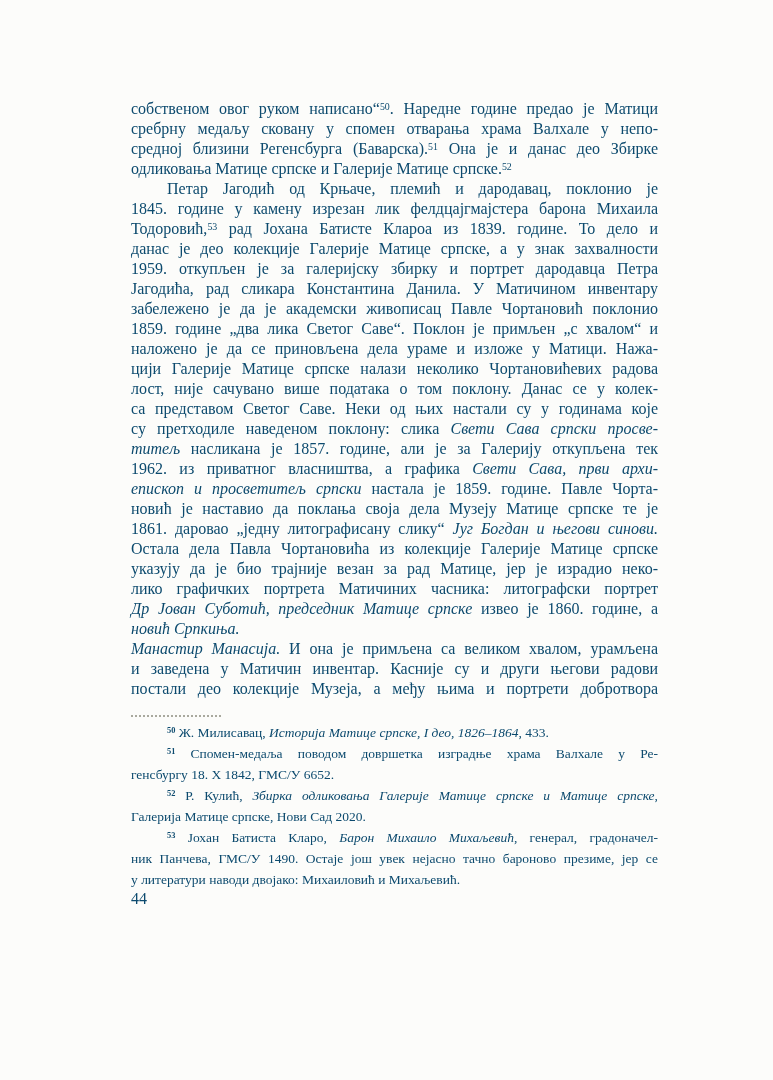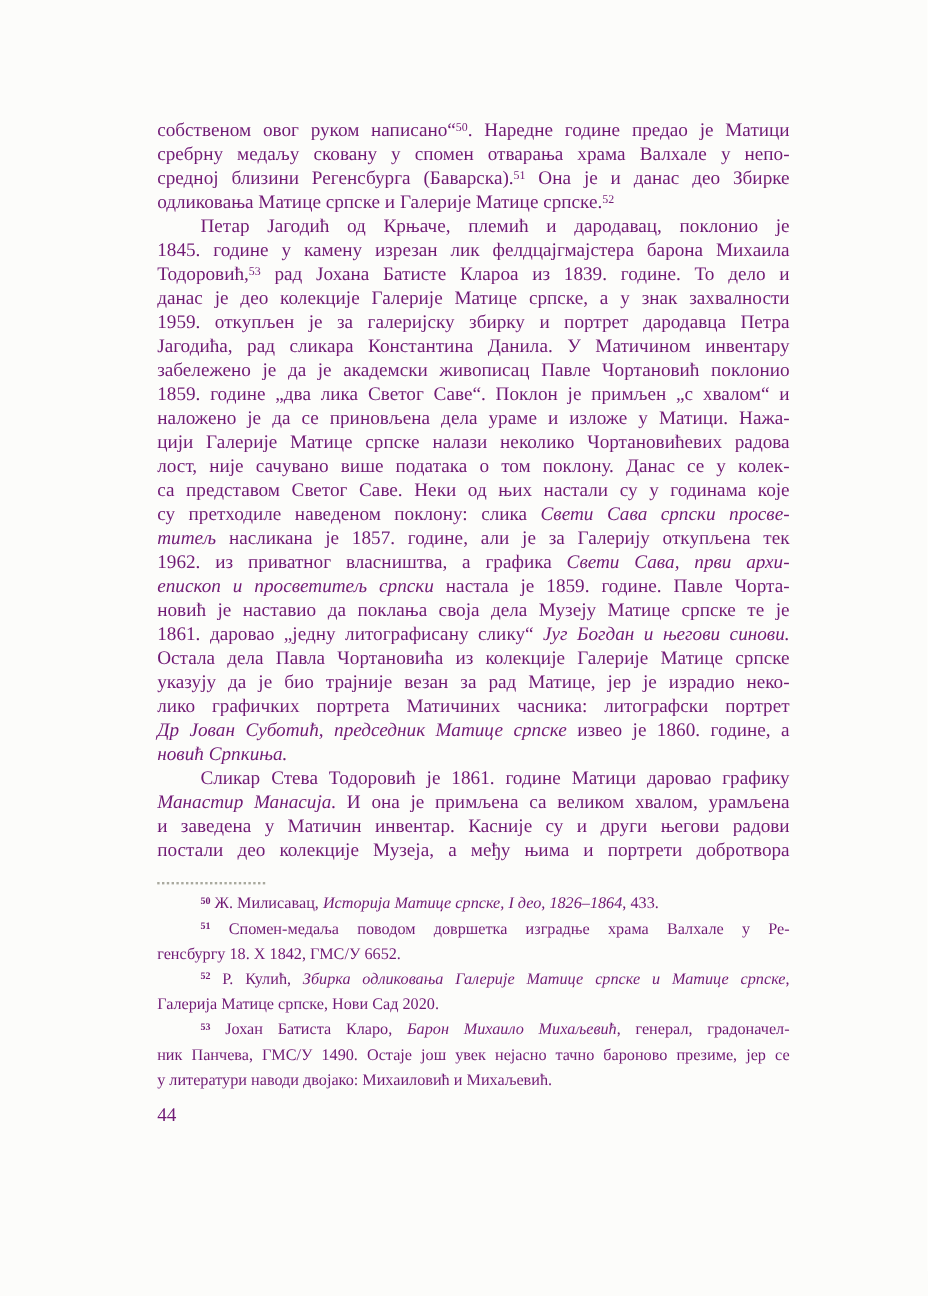--- a/index.html
+++ b/index.html
@@ -7,21 +7,21 @@
     padding: 0;
     background: #ffffff;
   }
   .page {
     position: relative;
     width: 773px;
     height: 1080px;
     background: #fcfcfa;
     overflow: hidden;
     font-family: "Liberation Serif", "DejaVu Serif", serif;
-    color: #701a75;
+    color: #0c4a6e;
   }
   .text-col {
     position: absolute;
     left: 131px;
     top: 99px;
     width: 527px;
   }
   .body-text .line {
     font-size: 16px;
     line-height: 20px;
@@ -49,21 +49,20 @@
     line-height: 0;
   }
   .footnotes .run-s { font-weight: bold; }
   .fnsep {
     width: 90px;
     border-top: 2px dotted #a9a99e;
     margin: 16px 0 5px 0;
     height: 0;
   }
   .pagenum {
-    margin-top: 11px;
     font-size: 16px;
     line-height: 18px;
     text-align: left;
   }
 </style>
 </head>
 <body>
 
 <div class="page">
   <div class="text-col">
@@ -88,21 +87,20 @@
         <div class="line"><span class="run-i">титељ</span><span class="run-n"> насликана је 1857. године, али је за Галерију откупљена тек</span></div>
         <div class="line"><span class="run-n">1962. из приватног власништва, а графика </span><span class="run-i">Свети Сава, први архи-</span></div>
         <div class="line"><span class="run-i">епископ и просветитељ српски</span><span class="run-n"> настала је 1859. године. Павле Чорта-</span></div>
         <div class="line"><span class="run-n">новић је наставио да поклања своја дела Музеју Матице српске те је</span></div>
         <div class="line"><span class="run-n">1861. даровао „једну литографисану слику“ </span><span class="run-i">Југ Богдан и његови синови.</span></div>
         <div class="line"><span class="run-n">Остала дела Павла Чортановића из колекције Галерије Матице српске</span></div>
         <div class="line"><span class="run-n">указују да је био трајније везан за рад Матице, јер је израдио неко-</span></div>
         <div class="line"><span class="run-n">лико графичких портрета Матичиних часника: литографски портрет</span></div>
         <div class="line"><span class="run-i">Др Јован Суботић, председник Матице српске</span><span class="run-n"> извео је 1860. године, а</span></div>
         <div class="line noJust"><span class="run-i">новић Српкиња.</span></div>
-        <div class="line indent"><span class="run-n">Сликар Стева Тодоровић је 1861. године Матици даровао графику</span></div>
         <div class="line"><span class="run-i">Манастир Манасија.</span><span class="run-n"> И она је примљена са великом хвалом, урамљена</span></div>
         <div class="line"><span class="run-n">и заведена у Матичин инвентар. Касније су и други његови радови</span></div>
         <div class="line"><span class="run-n">постали део колекције Музеја, а међу њима и портрети добротвора</span></div>
       </div>
     <div class="fnsep"></div>
     <div class="footnotes" id="footnote-lines">
         <div class="line indent noJust"><span class="run-s">50</span><span class="run-n"> Ж. Милисавац, </span><span class="run-i">Историја Матице српске, I део, 1826–1864</span><span class="run-n">, 433.</span></div>
         <div class="line indent"><span class="run-s">51</span><span class="run-n"> Спомен-медаља поводом довршетка изградње храма Валхале у Ре-</span></div>
         <div class="line noJust"><span class="run-n">генсбургу 18. X 1842, ГМС/У 6652.</span></div>
         <div class="line indent"><span class="run-s">52</span><span class="run-n"> Р. Кулић, </span><span class="run-i">Збирка одликовања Галерије Матице српске и Матице српске</span><span class="run-n">,</span></div>

